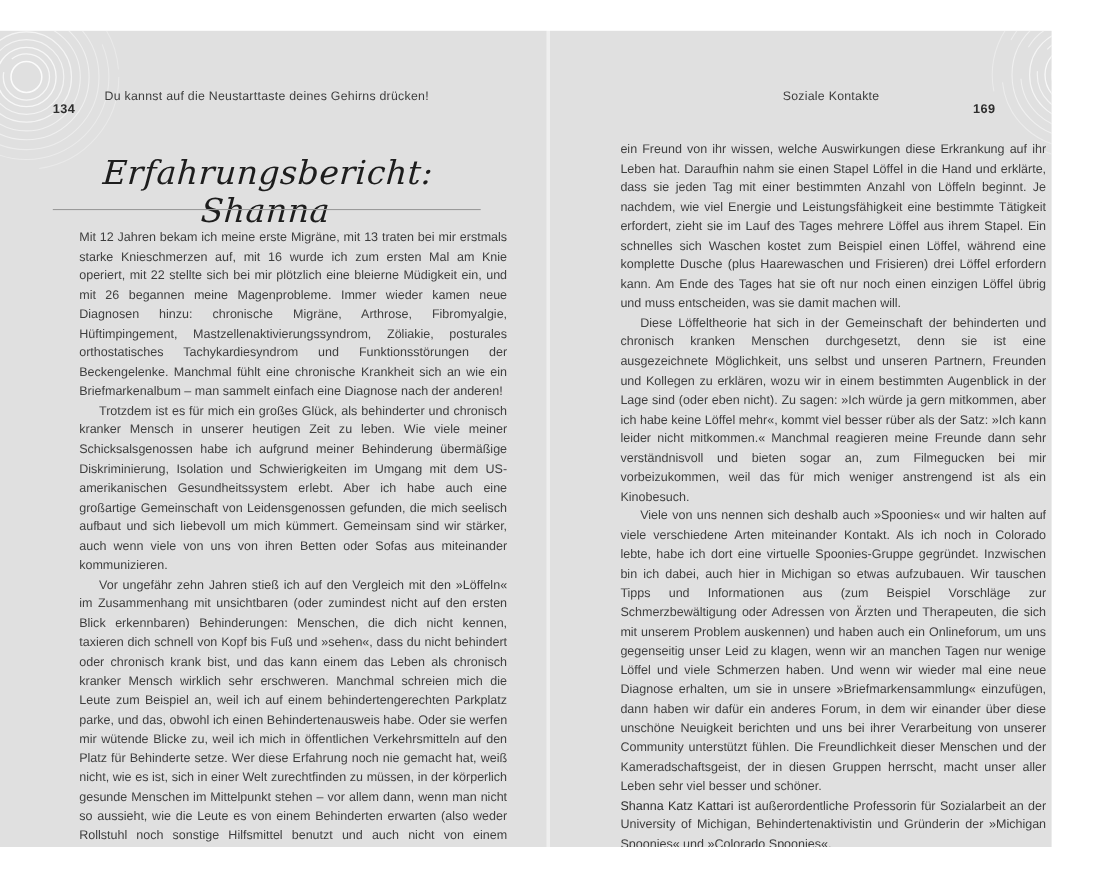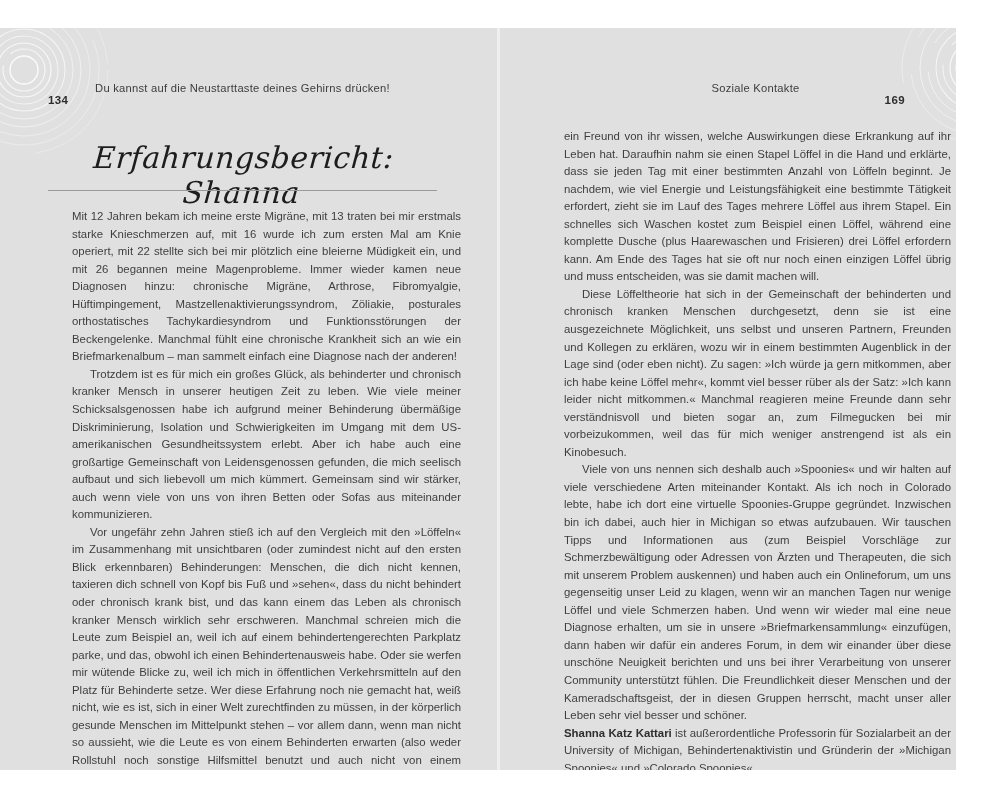--- a/index.html
+++ b/index.html
@@ -35,21 +35,21 @@
 
   .body-col{position:absolute;width:389px;}
   .body-left{left:48px;top:180px;width:389px;margin-left:24px;}
   .body-right{left:64px;top:100px;width:387px;}
   .body-col p{
     margin:0;font-size:11.4px;line-height:17.55px;color:#3e3e3e;
     text-align:justify;hyphens:auto;-webkit-hyphens:auto;
   }
   .body-col p.indent{text-indent:18px;}
   .bio{margin-top:36px;}
-  .bio .bold{font-weight:bold;color:#2e2e2e;}
+  .bio .bold{font-weight:normal;color:#2e2e2e;}
 </style>
 </head>
 <body>
 
 <div class="spread">
 
   <div class="page page-left">
     <svg class="ornament ornament-left" width="180" height="180" viewBox="0 0 180 180">
       <g fill="none" stroke="#ffffff">
         <circle cx="90" cy="90" r="14" stroke-opacity="0.85" stroke-width="1.4"></circle>

